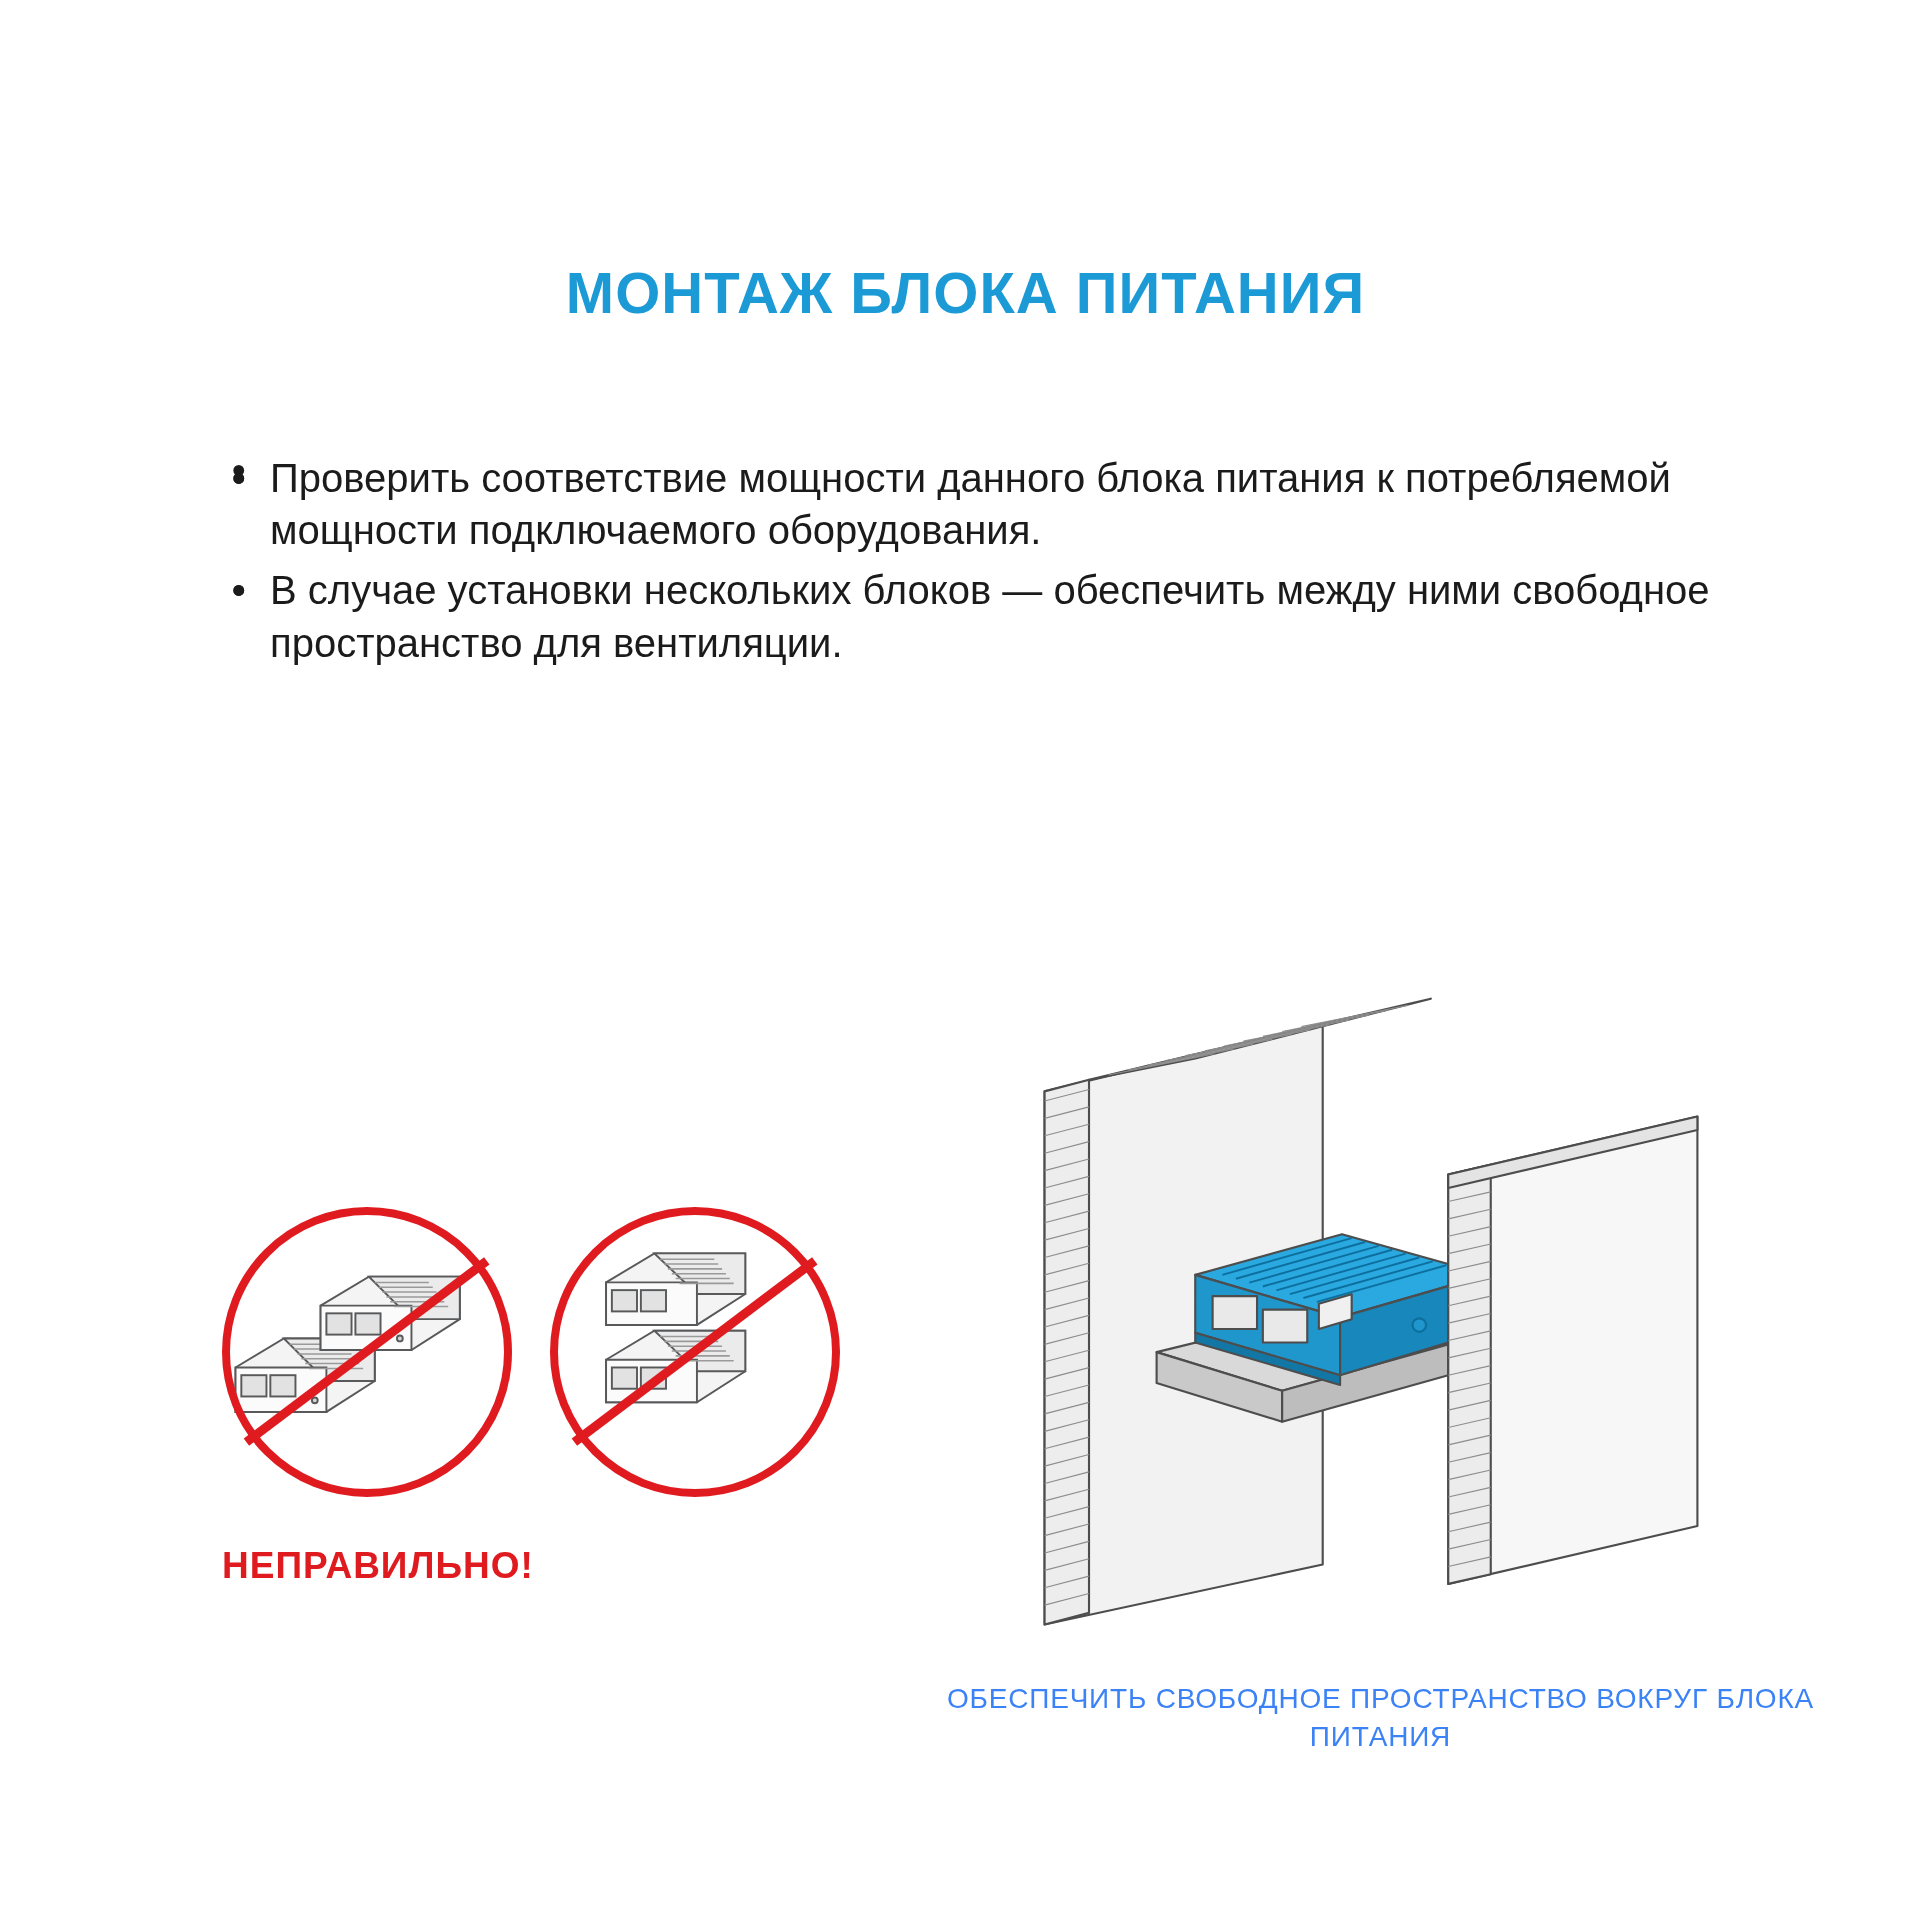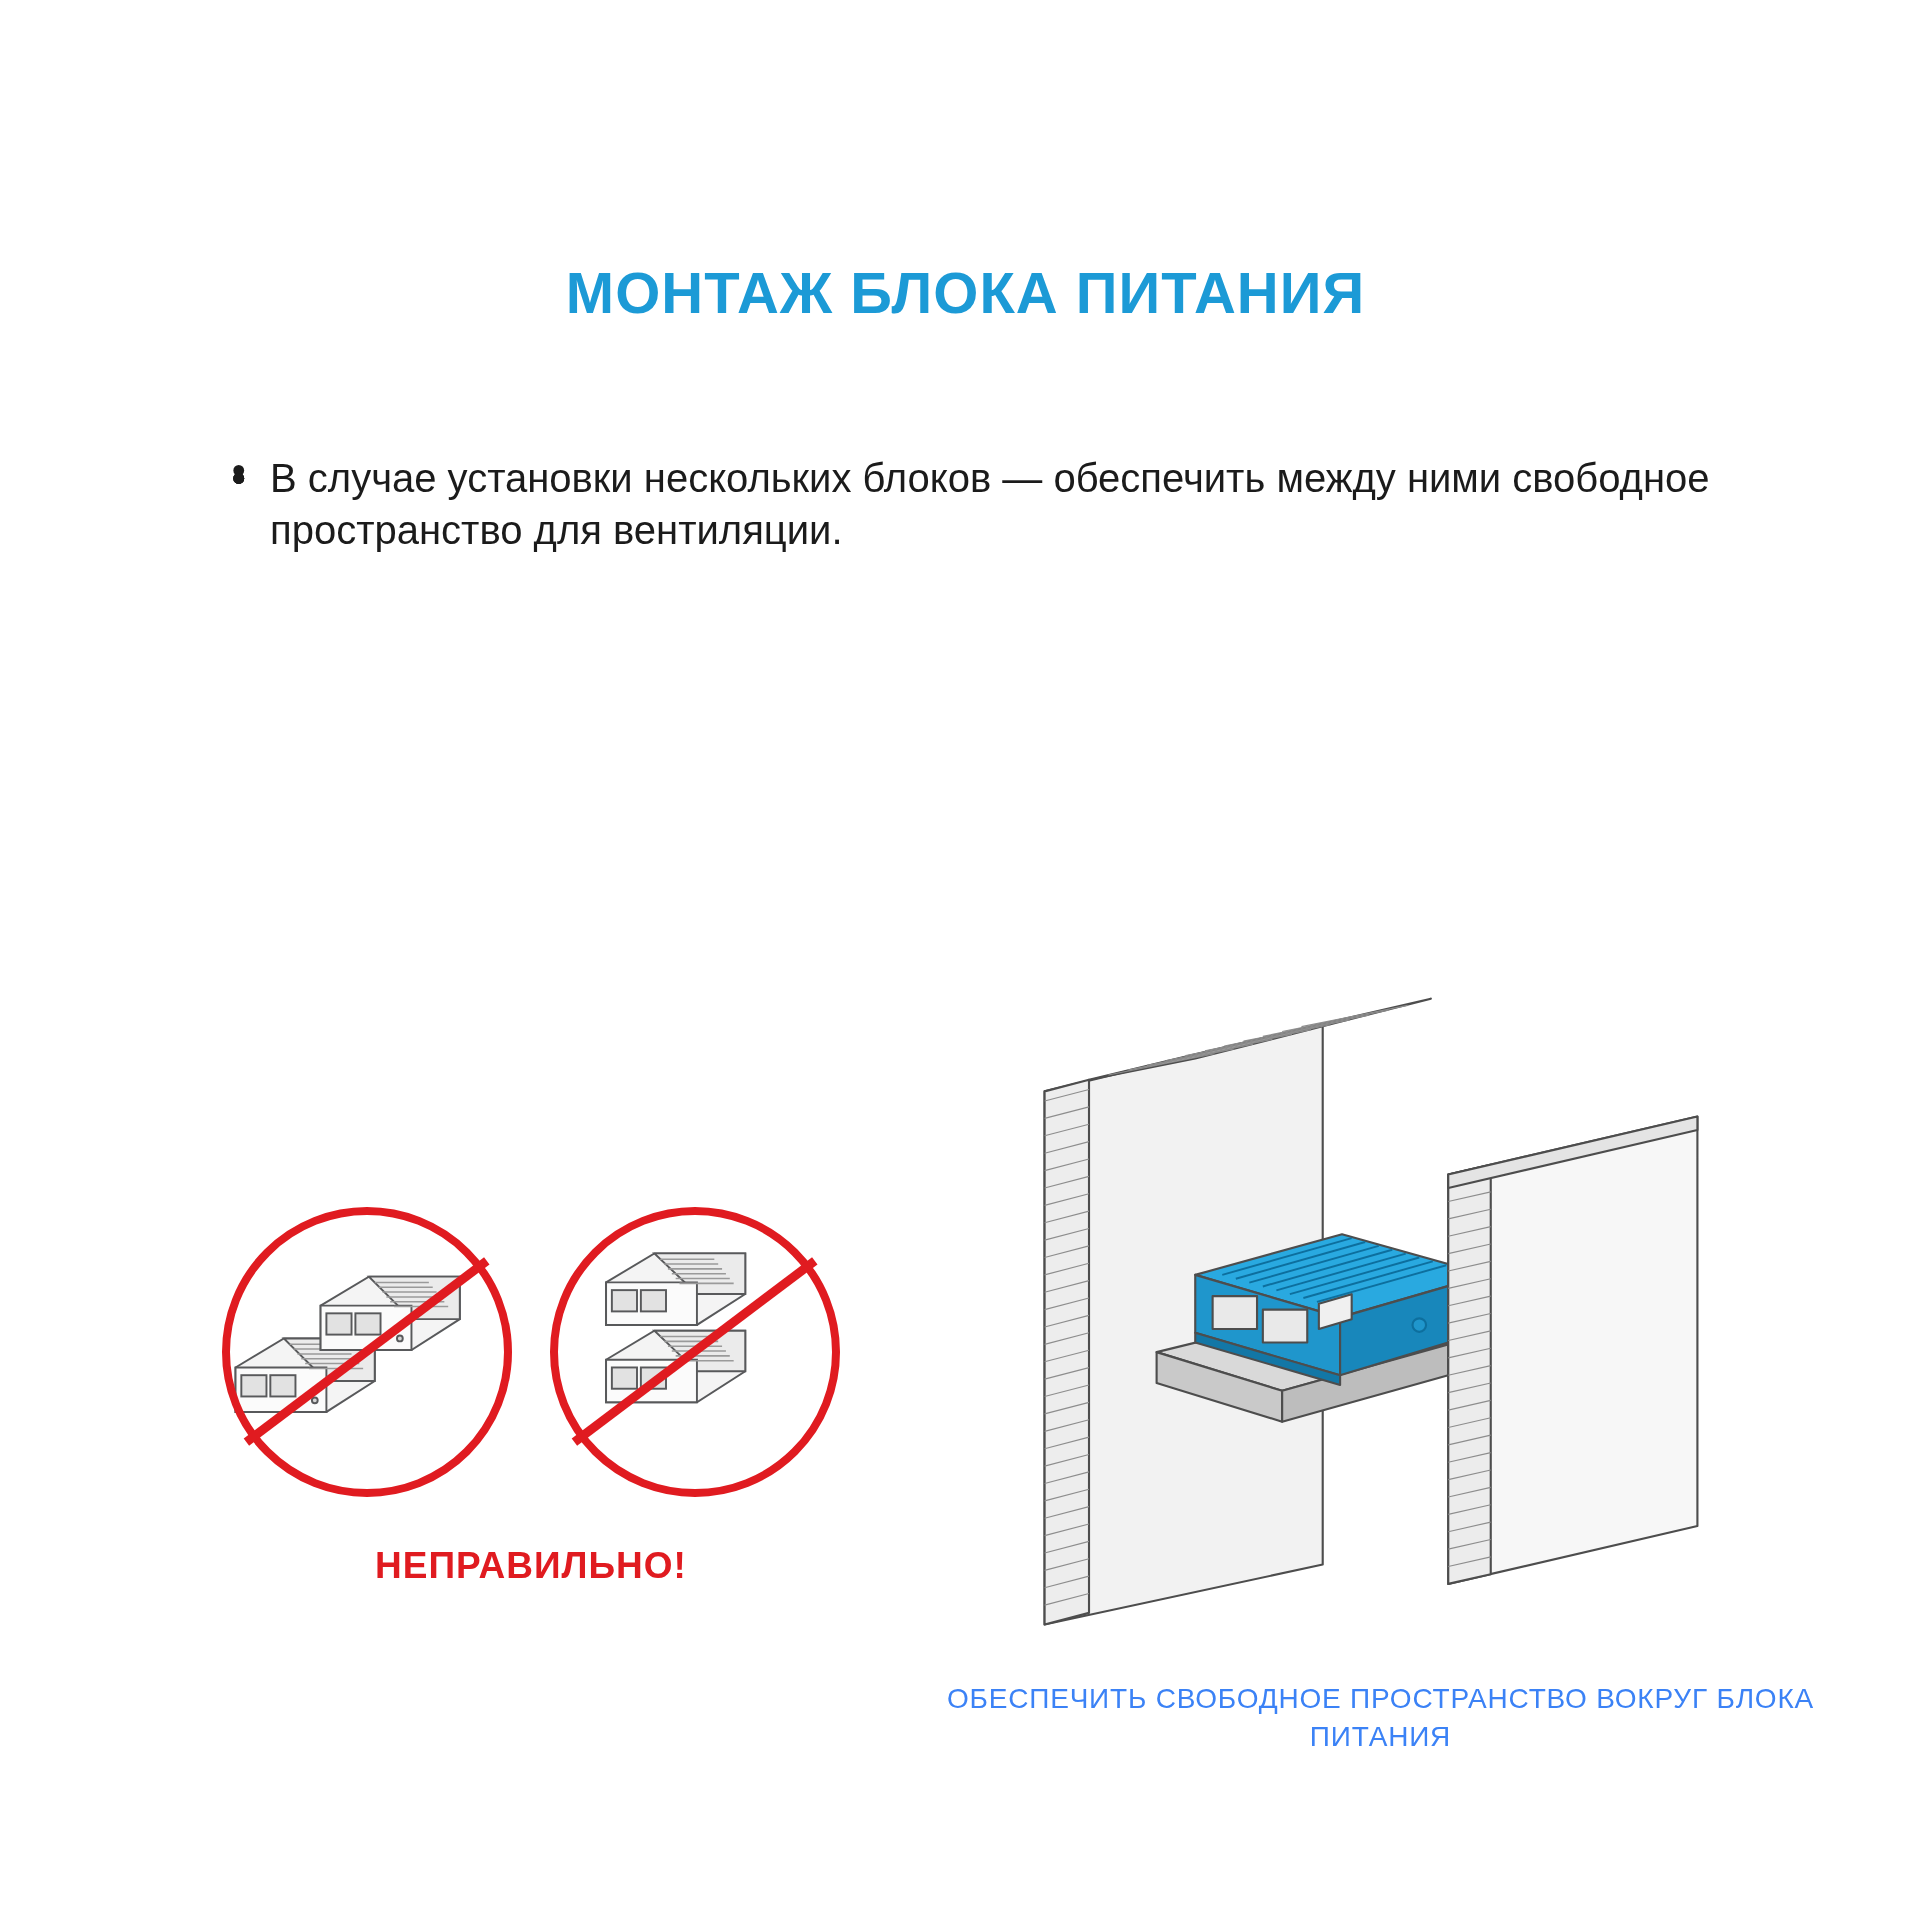--- a/index.html
+++ b/index.html
@@ -95,21 +95,20 @@
     height: 8.7px;
     background: #E01B20;
     transform: rotate(-37deg);
     transform-origin: center;
   }
   .wrong-label {
     position: absolute;
     left: 222px;
     top: 599px;
     width: 618px;
-    text-align: center;
     font-size: 37px;
     font-weight: bold;
     letter-spacing: 1px;
     color: #E01B20;
   }
 
   
   .right-scene {
     position: absolute;
     left: 1033px;
@@ -140,20 +139,21 @@
 
   <div class="bullets">
     <div class="bullet">
       <span class="dot">•</span>
     </div>
     <div class="bullet">
       <span class="dot">•</span>
     </div>
     <div class="bullet">
       <span class="dot">•</span>
+      <span>Проверить соответствие мощности данного блока питания к потребляемой мощности подключаемого оборудования.</span>
     </div>
     <div class="bullet">
       <span class="dot">•</span>
     </div>
     <div class="bullet">
       <span class="dot">•</span>
       <span>В случае установки нескольких блоков — обеспечить между ними свободное пространство для вентиляции.</span>
     </div>
   </div>
 

